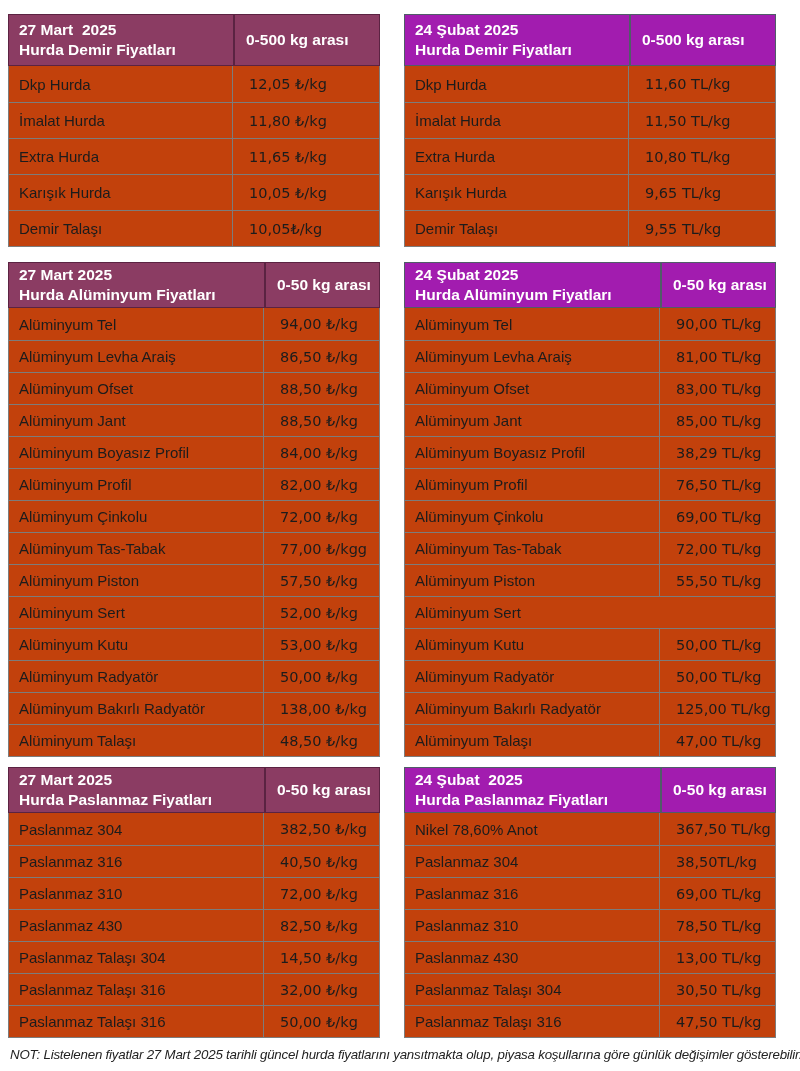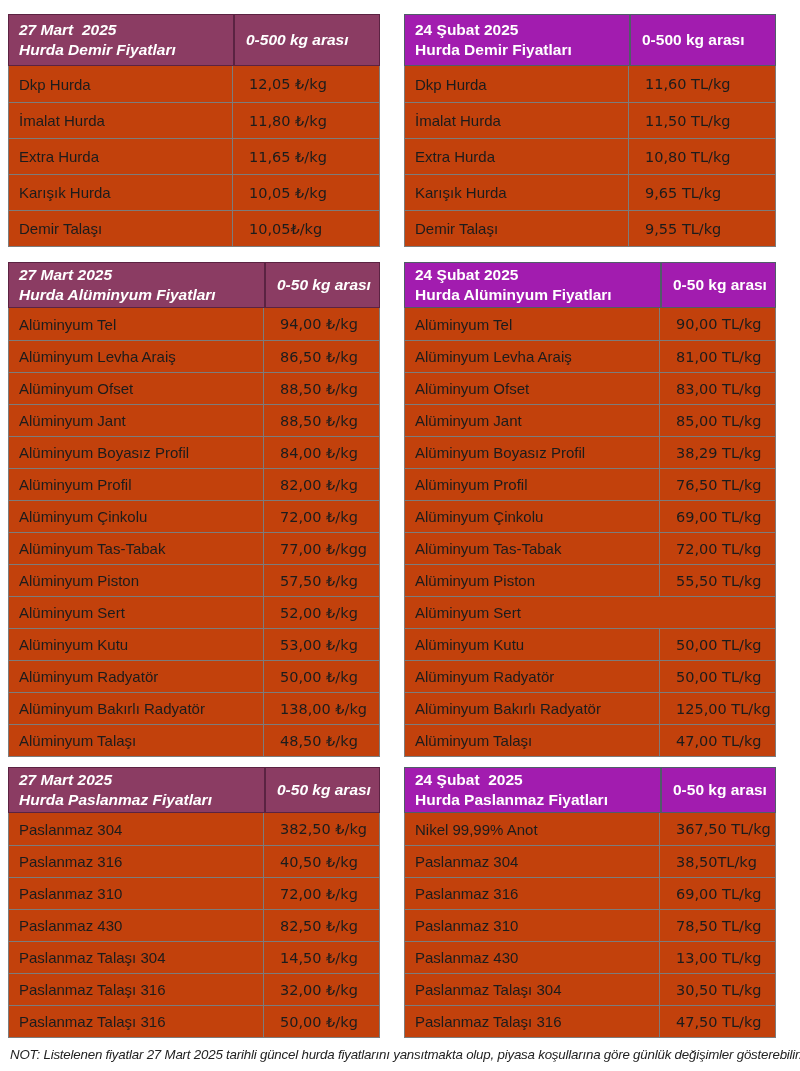--- a/index.html
+++ b/index.html
@@ -26,21 +26,21 @@
   
   .thead {
     display: flex;
     box-sizing: border-box;
     color: #ffffff;
     font-weight: bold;
   }
   .kind-demir .thead { height: 52px; }
   .kind-alu .thead, .kind-pas .thead { height: 46px; }
 
-  .theme-maroon .thead { background: #8B3C63; border: 1px solid #5B2342; font-style: italic; }
+  .theme-maroon .thead { background: #8B3C63; border: 1px solid #5B2342; }
   .theme-slate  .thead { background: #a21caf; border: 1px solid #505C68; }
 
   .th { box-sizing: border-box; display: flex; }
   .th.title {
     flex: 0 0 224px;
     flex-direction: column;
     justify-content: center;
     padding-left: 10px;
     padding-right: 6px;
     font-size: 15.5px;
@@ -343,21 +343,21 @@
       <section class="price-table theme-slate kind-pas">
         <header class="thead">
           <div class="th title">
             <span>24 Şubat  2025</span>
             <span>Hurda Paslanmaz Fiyatları</span>
           </div>
           <div class="th range">0-50 kg arası</div>
         </header>
         <div class="tbody">
             <div class="trow">
-              <div class="td label">Nikel 99,99% Anot</div>
+              <div class="td label">Nikel 78,60% Anot</div>
               <div class="td price">367,50 TL/kg</div>
             </div>
             <div class="trow">
               <div class="td label">Paslanmaz 304</div>
               <div class="td price">38,50TL/kg</div>
             </div>
             <div class="trow">
               <div class="td label">Paslanmaz 316</div>
               <div class="td price">69,00 TL/kg</div>
             </div>

